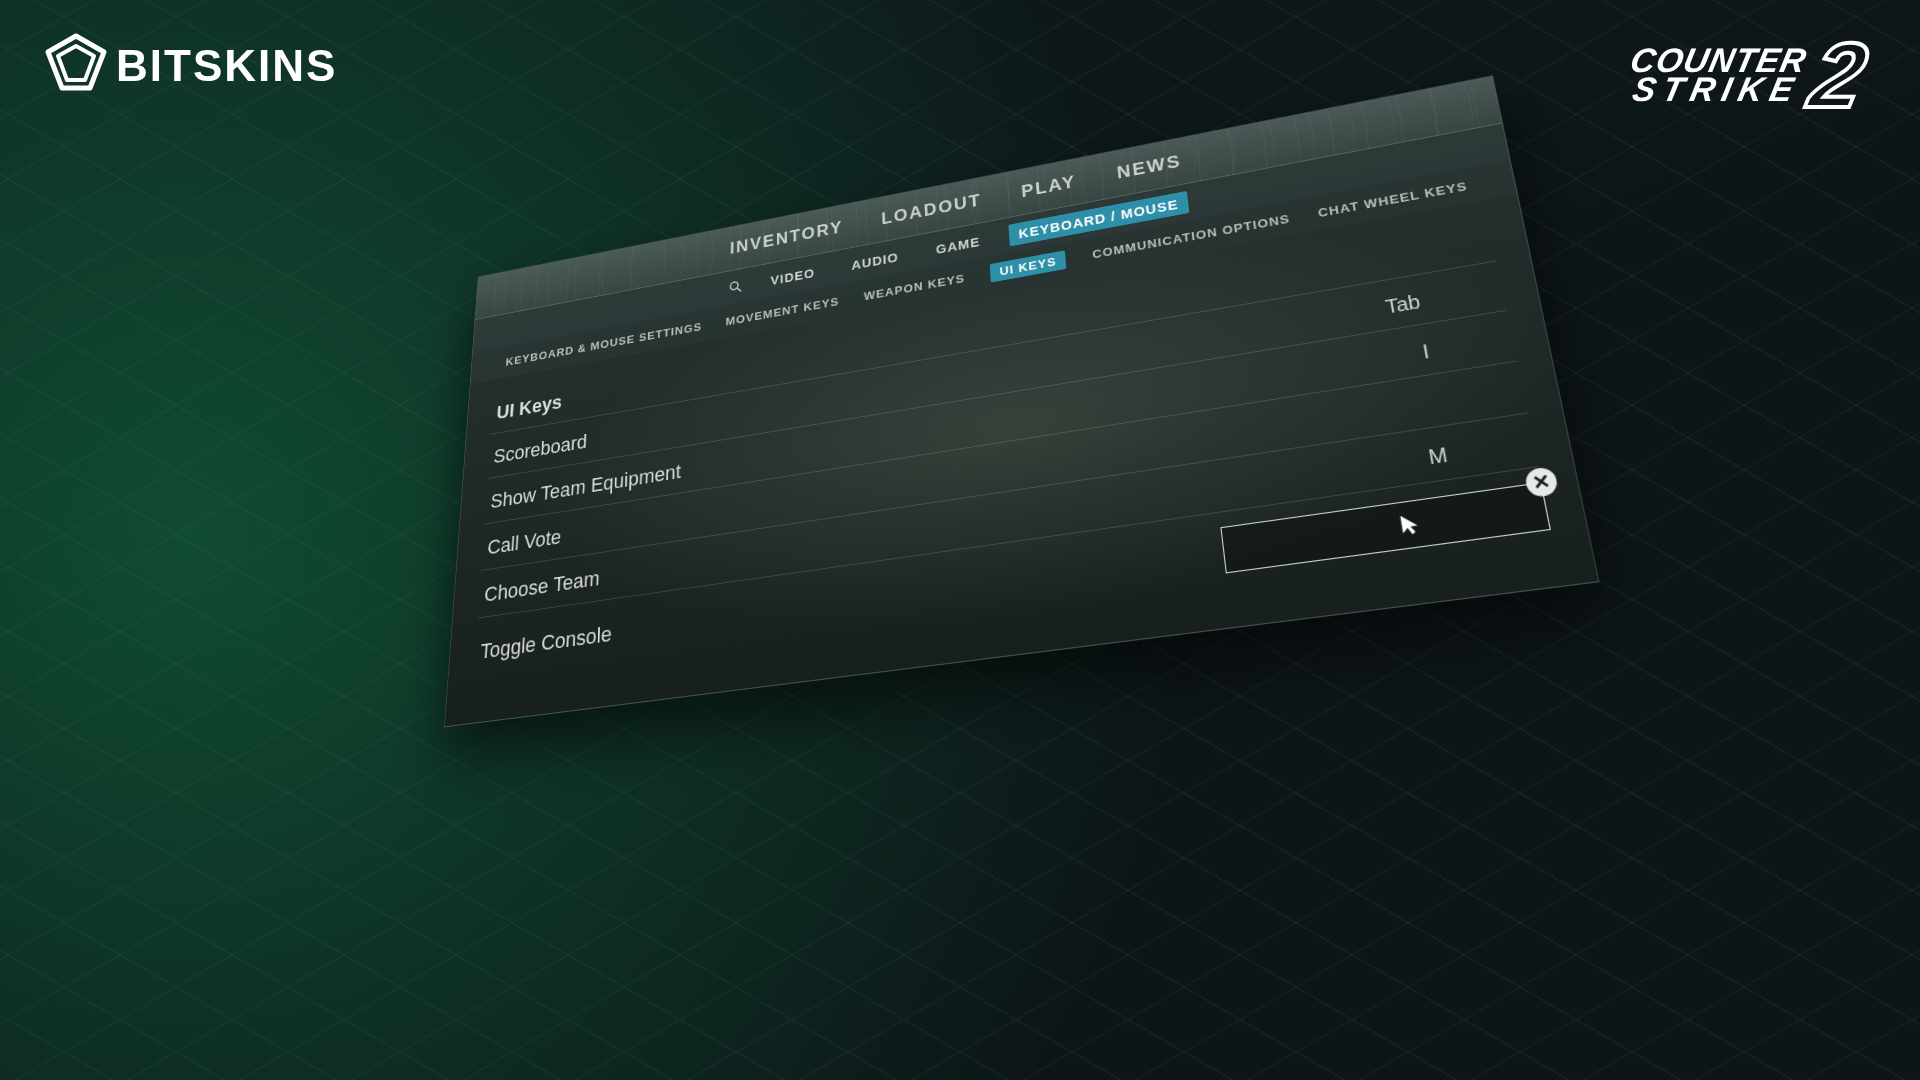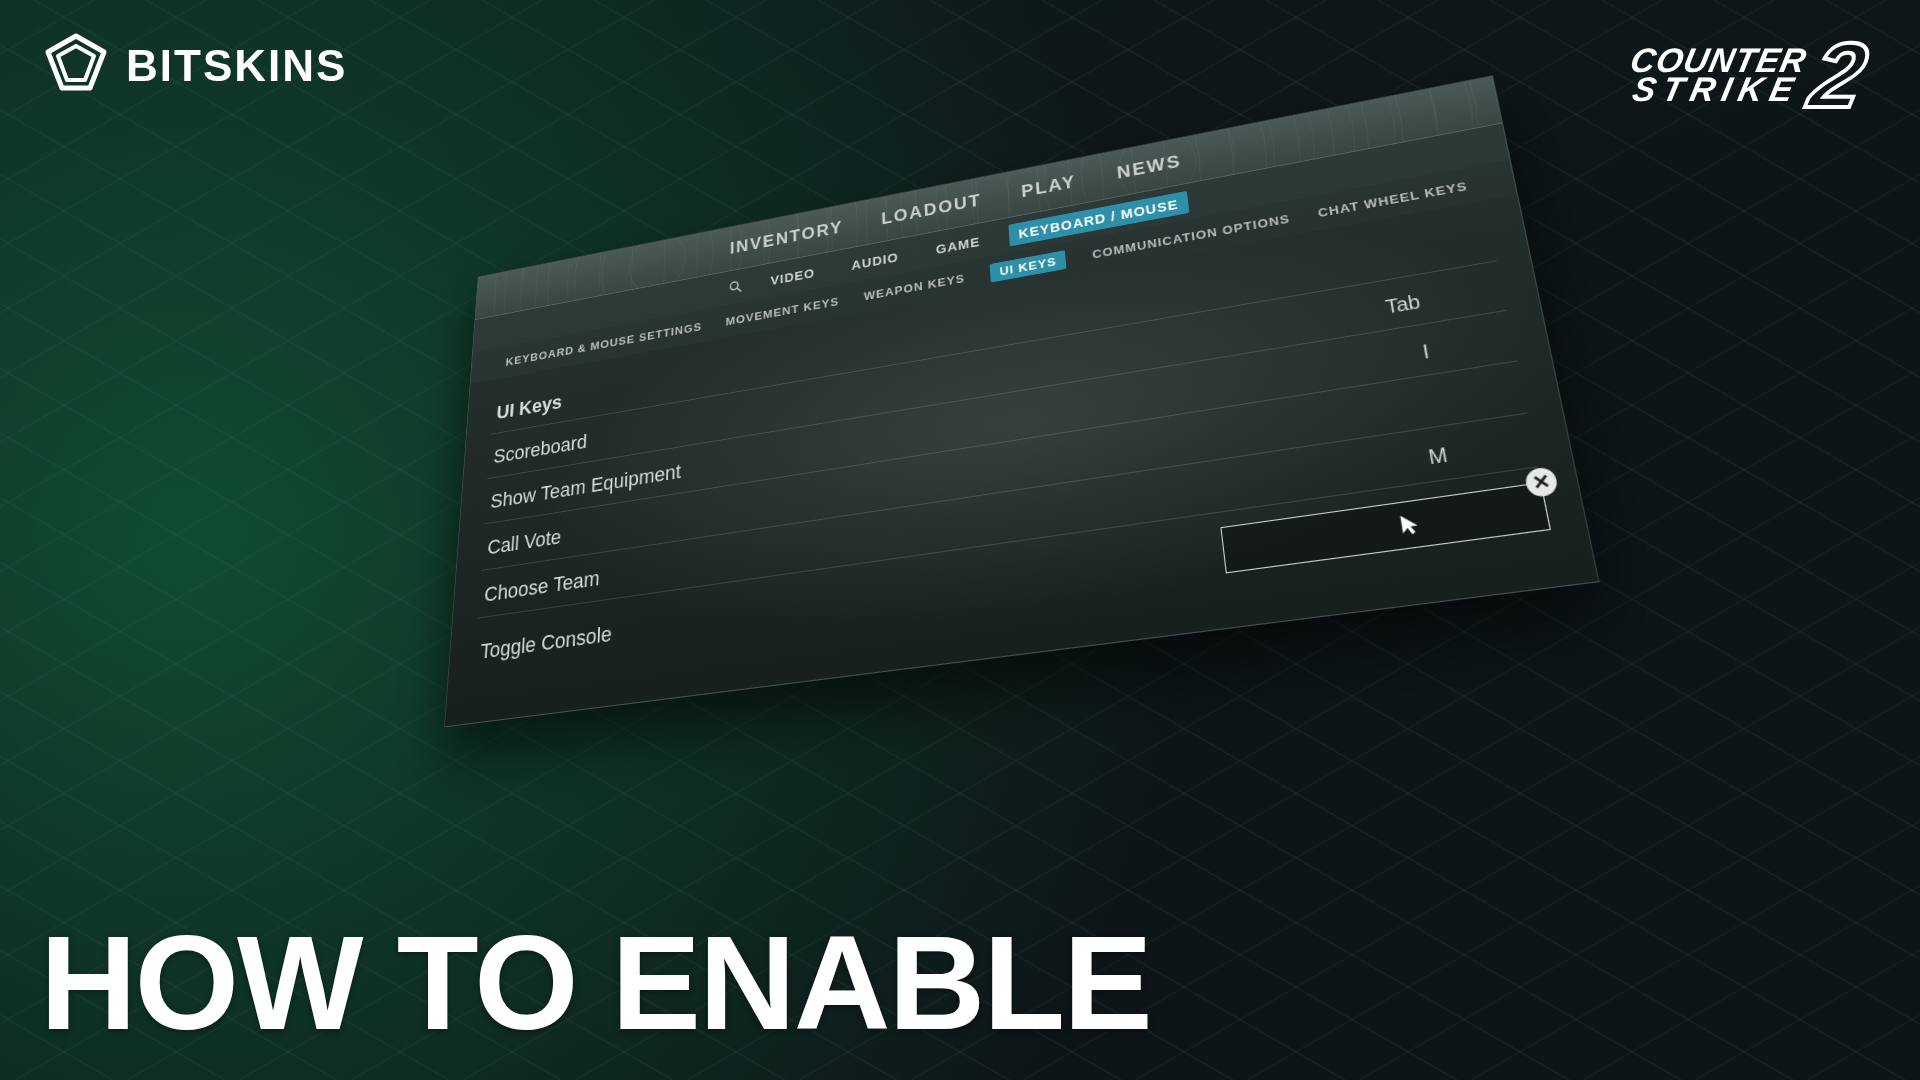--- a/index.html
+++ b/index.html
@@ -34,21 +34,21 @@
     opacity: 0.8;
   }
 
   
   .logo-bitskins {
     position: absolute;
     top: 32px;
     left: 44px;
     display: flex;
     align-items: center;
-    gap: 18px;
+    gap: 8px;
     color: #fff;
   }
   .logo-bitskins svg { width: 64px; height: 64px; }
   .logo-bitskins .text {
     font-weight: 900;
     letter-spacing: 2px;
     font-size: 44px;
     font-family: "Arial Black", Arial, sans-serif;
   }
 
@@ -337,14 +337,13 @@
                 <polygon points="3,2 3,20 8,15 12,22 15,20 11,14 18,14" fill="#fff"></polygon>
               </svg>
           </span>
         </span>
       </div>
     </div>
   </div>
 </div>
 
 <div class="headline">
-  <div class="l1">HOW TO ENABLE</div>
 </div>
 
 </body></html>

